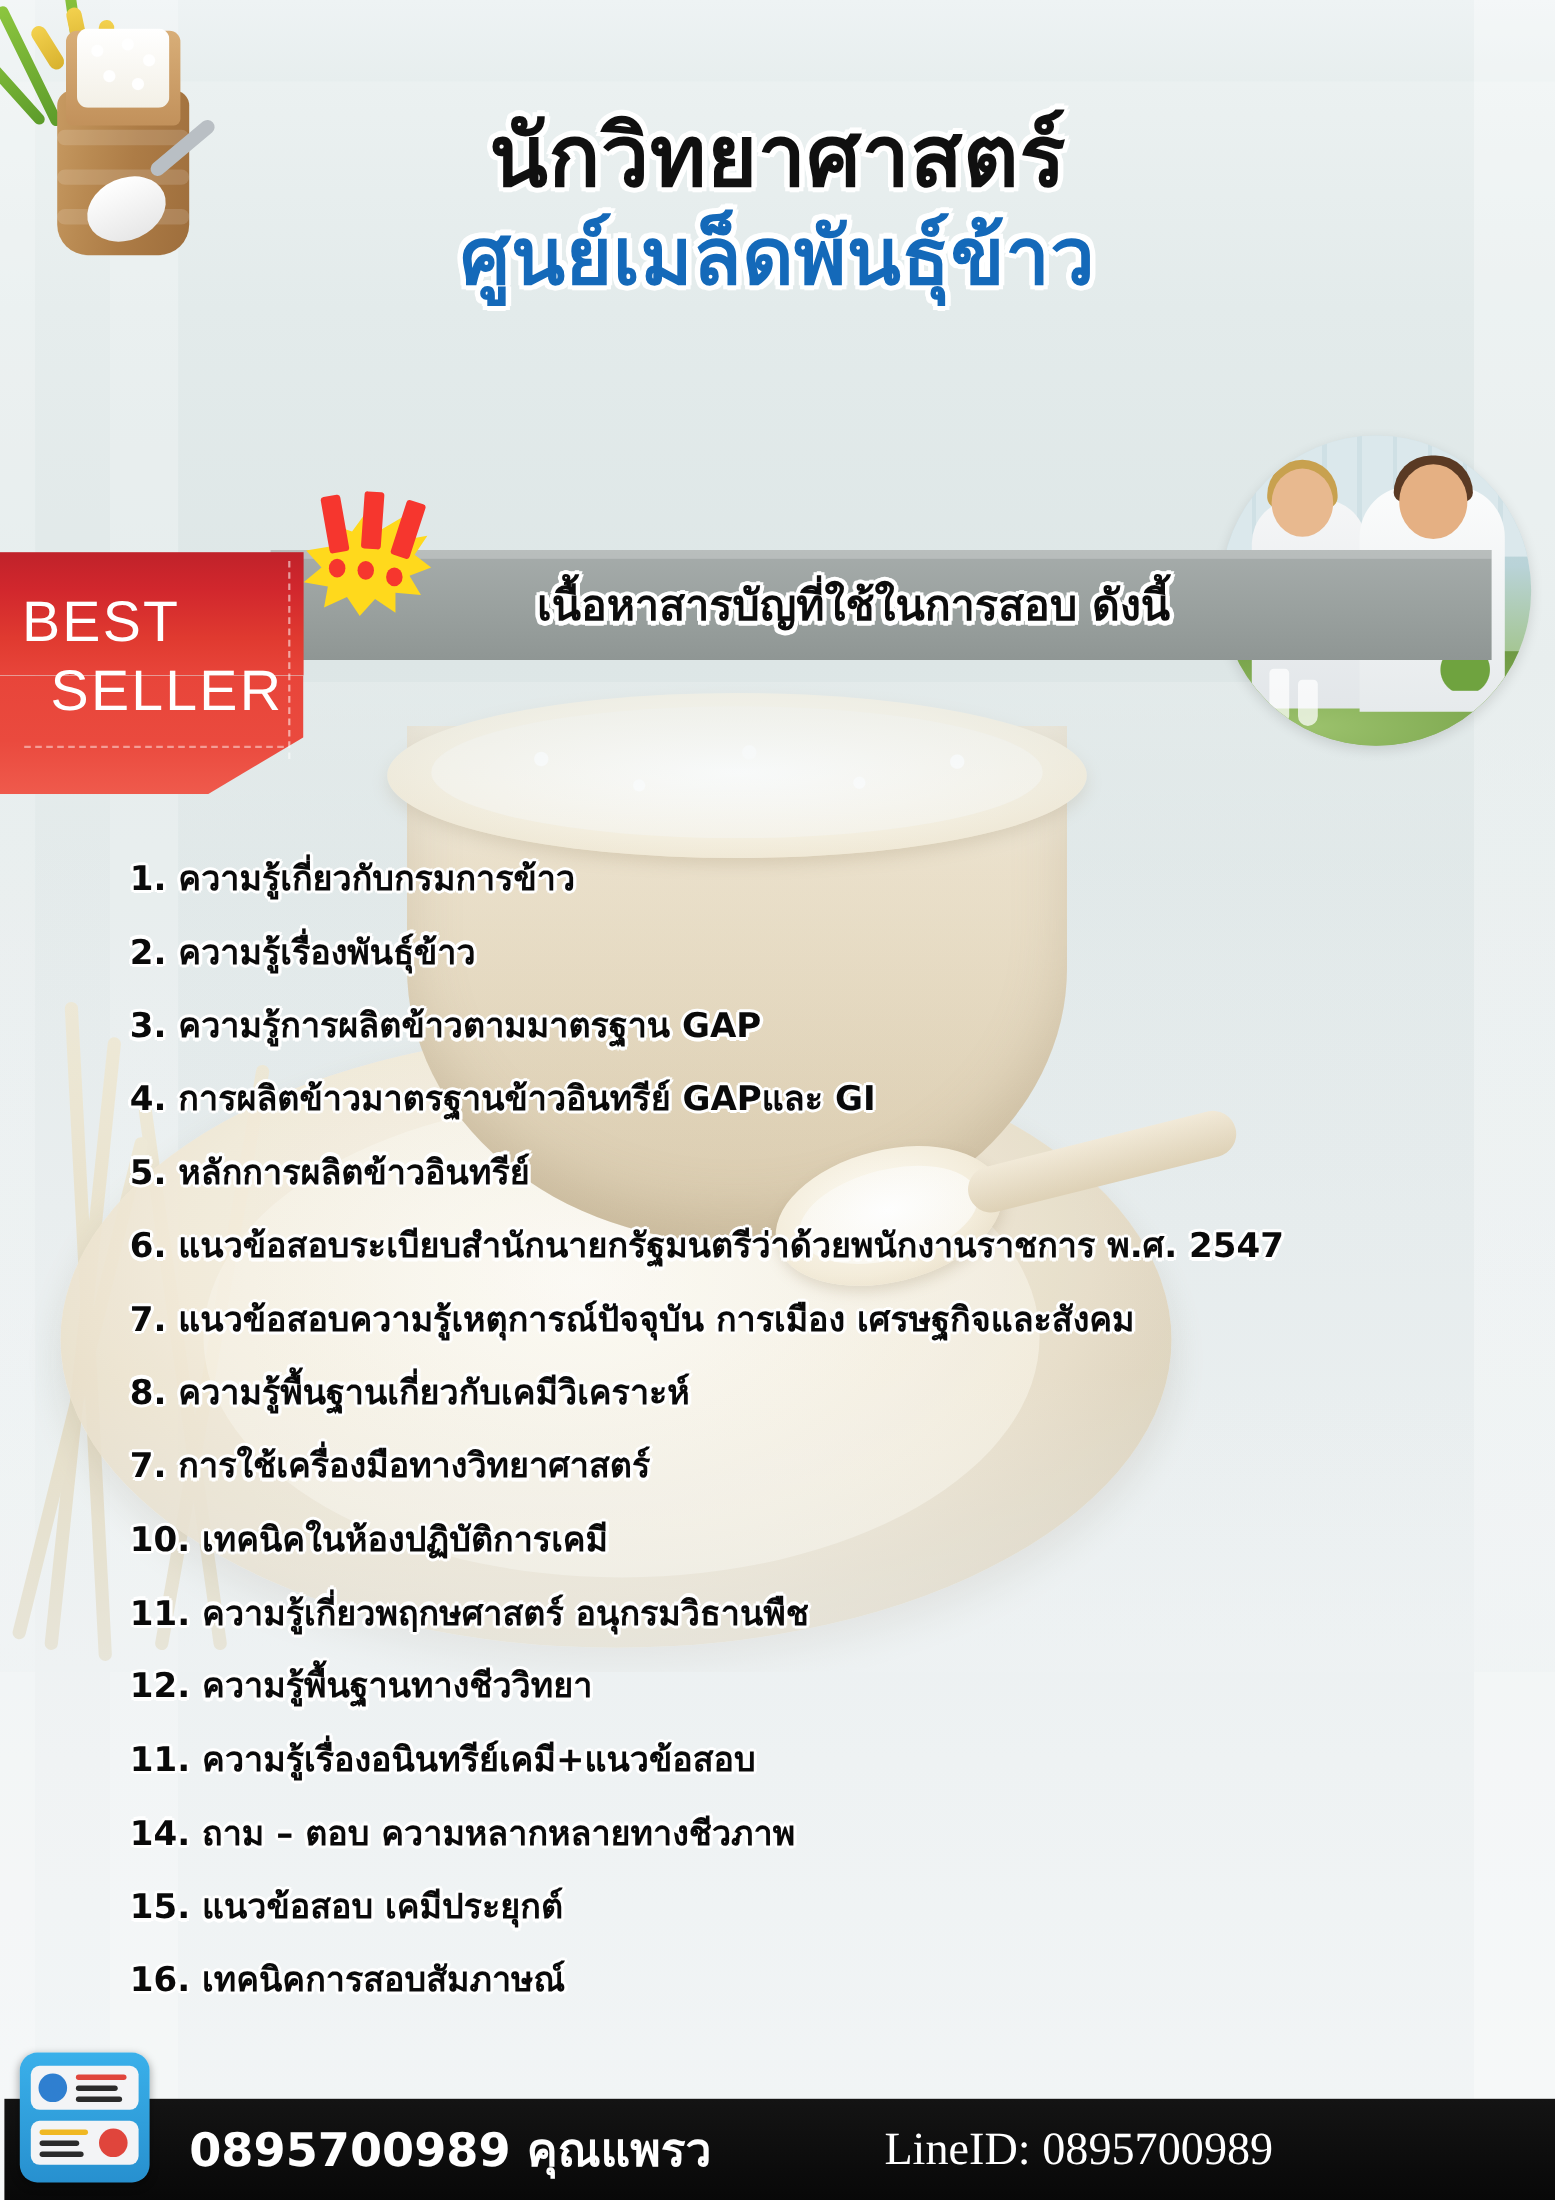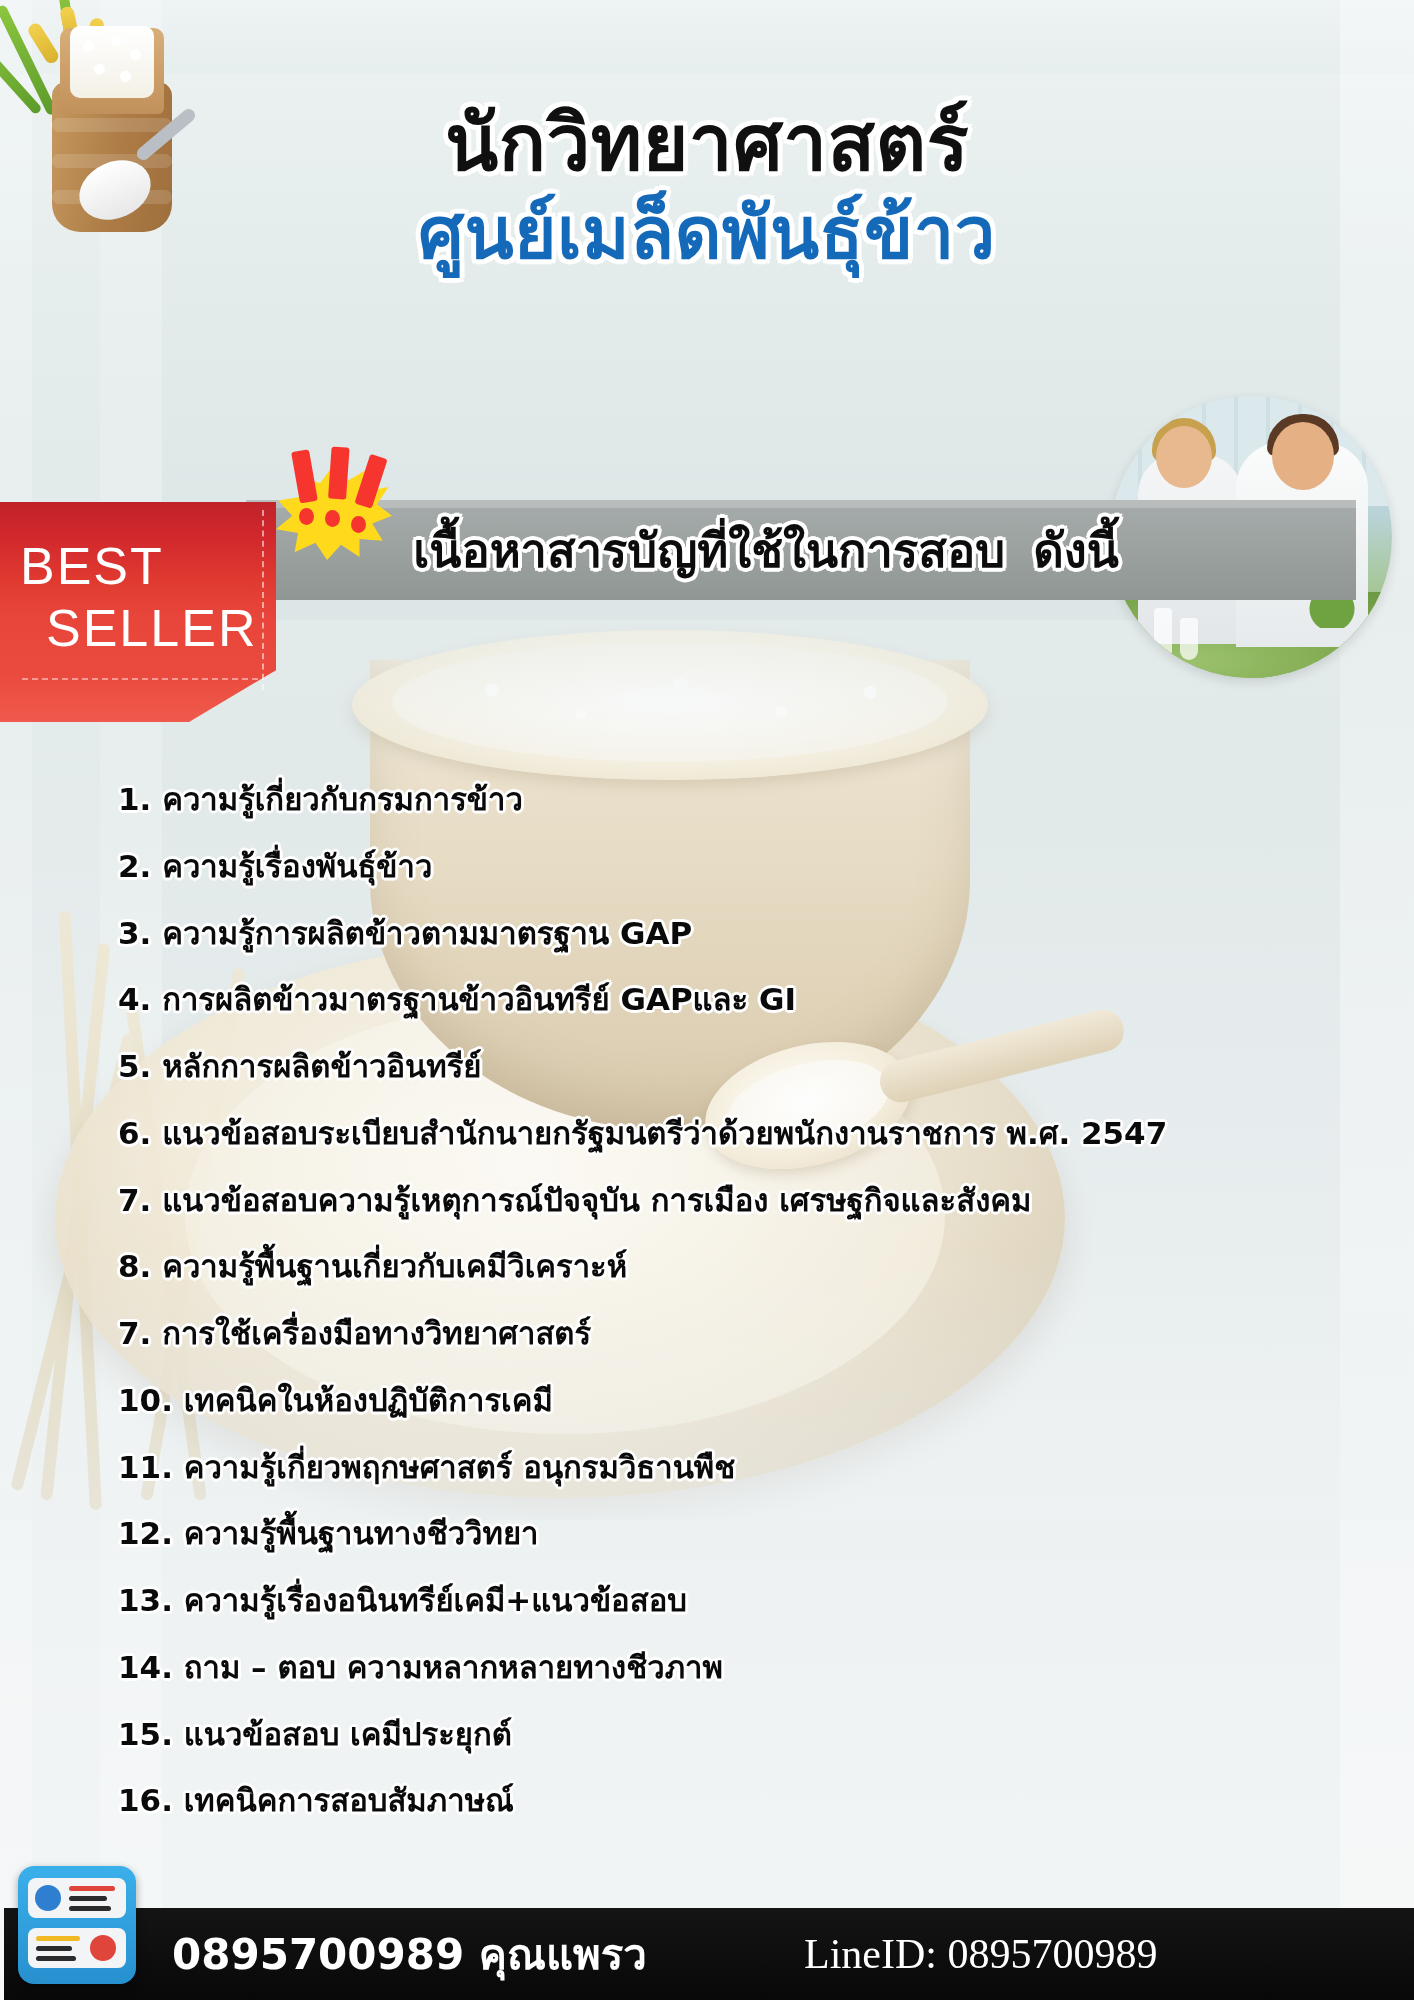--- a/index.html
+++ b/index.html
@@ -234,28 +234,27 @@
   
   .gray-band {
     position:absolute; left:246px; top:500px; width:1110px; height:100px;
     background:linear-gradient(180deg,#a6acab 0%,#9ba2a0 48%,#8f9694 100%);
   }
   .gray-band-hi {
     position:absolute; left:0; right:0; top:0; height:8px;
     background:rgba(255,255,255,.22);
   }
   .band-text {
-    position:absolute; left:246px; top:498px; width:1040px; height:104px;
+    position:absolute; left:256px; top:498px; width:1040px; height:104px;
     display:flex; align-items:center; justify-content:center;
-    font-size:47px; font-weight:700; color:#0c0c0c;
+    font-size:39px; font-weight:700; color:#0c0c0c;
     text-shadow:
       -3px -3px 0 #fff, 3px -3px 0 #fff, -3px 3px 0 #fff, 3px 3px 0 #fff,
       0 -4px 0 #fff, 0 4px 0 #fff, -4px 0 0 #fff, 4px 0 0 #fff;
     white-space:nowrap;
-    font-family:Liberation Mono, monospace;
   }
 
   
   .ribbon {
     position:absolute; left:-14px; top:502px; width:290px; height:112px;
     background:linear-gradient(180deg,#c0222a 0%,#d1272d 30%,#e03a30 70%,#e8453a 100%);
     z-index:4;
   }
   .ribbon-tail {
     position:absolute; left:-14px; top:614px; width:290px; height:108px;
@@ -451,21 +450,21 @@
     <div class="list-item">3. ความรู้การผลิตข้าวตามมาตรฐาน GAP</div>
     <div class="list-item">4. การผลิตข้าวมาตรฐานข้าวอินทรีย์ GAPและ GI</div>
     <div class="list-item">5. หลักการผลิตข้าวอินทรีย์</div>
     <div class="list-item">6. แนวข้อสอบระเบียบสำนักนายกรัฐมนตรีว่าด้วยพนักงานราชการ พ.ศ. 2547</div>
     <div class="list-item">7. แนวข้อสอบความรู้เหตุการณ์ปัจจุบัน การเมือง เศรษฐกิจและสังคม</div>
     <div class="list-item">8. ความรู้พื้นฐานเกี่ยวกับเคมีวิเคราะห์</div>
     <div class="list-item">7. การใช้เครื่องมือทางวิทยาศาสตร์</div>
     <div class="list-item">10. เทคนิคในห้องปฏิบัติการเคมี</div>
     <div class="list-item">11. ความรู้เกี่ยวพฤกษศาสตร์ อนุกรมวิธานพืช</div>
     <div class="list-item">12. ความรู้พื้นฐานทางชีววิทยา</div>
-    <div class="list-item">13. ความรู้เรื่องอนินทรีย์เคมี+แนวข้อสอบ</div>
+    <div class="list-item">11. ความรู้เรื่องอนินทรีย์เคมี+แนวข้อสอบ</div>
     <div class="list-item">14. ถาม – ตอบ ความหลากหลายทางชีวภาพ</div>
     <div class="list-item">15. แนวข้อสอบ เคมีประยุกต์</div>
     <div class="list-item">16. เทคนิคการสอบสัมภาษณ์</div>
   </div>
 
   <div class="footer">
     <div class="footer-phone">0895700989 คุณแพรว</div>
     <div class="footer-line">LineID: 0895700989</div>
   </div>
   <div class="footer-icons">

